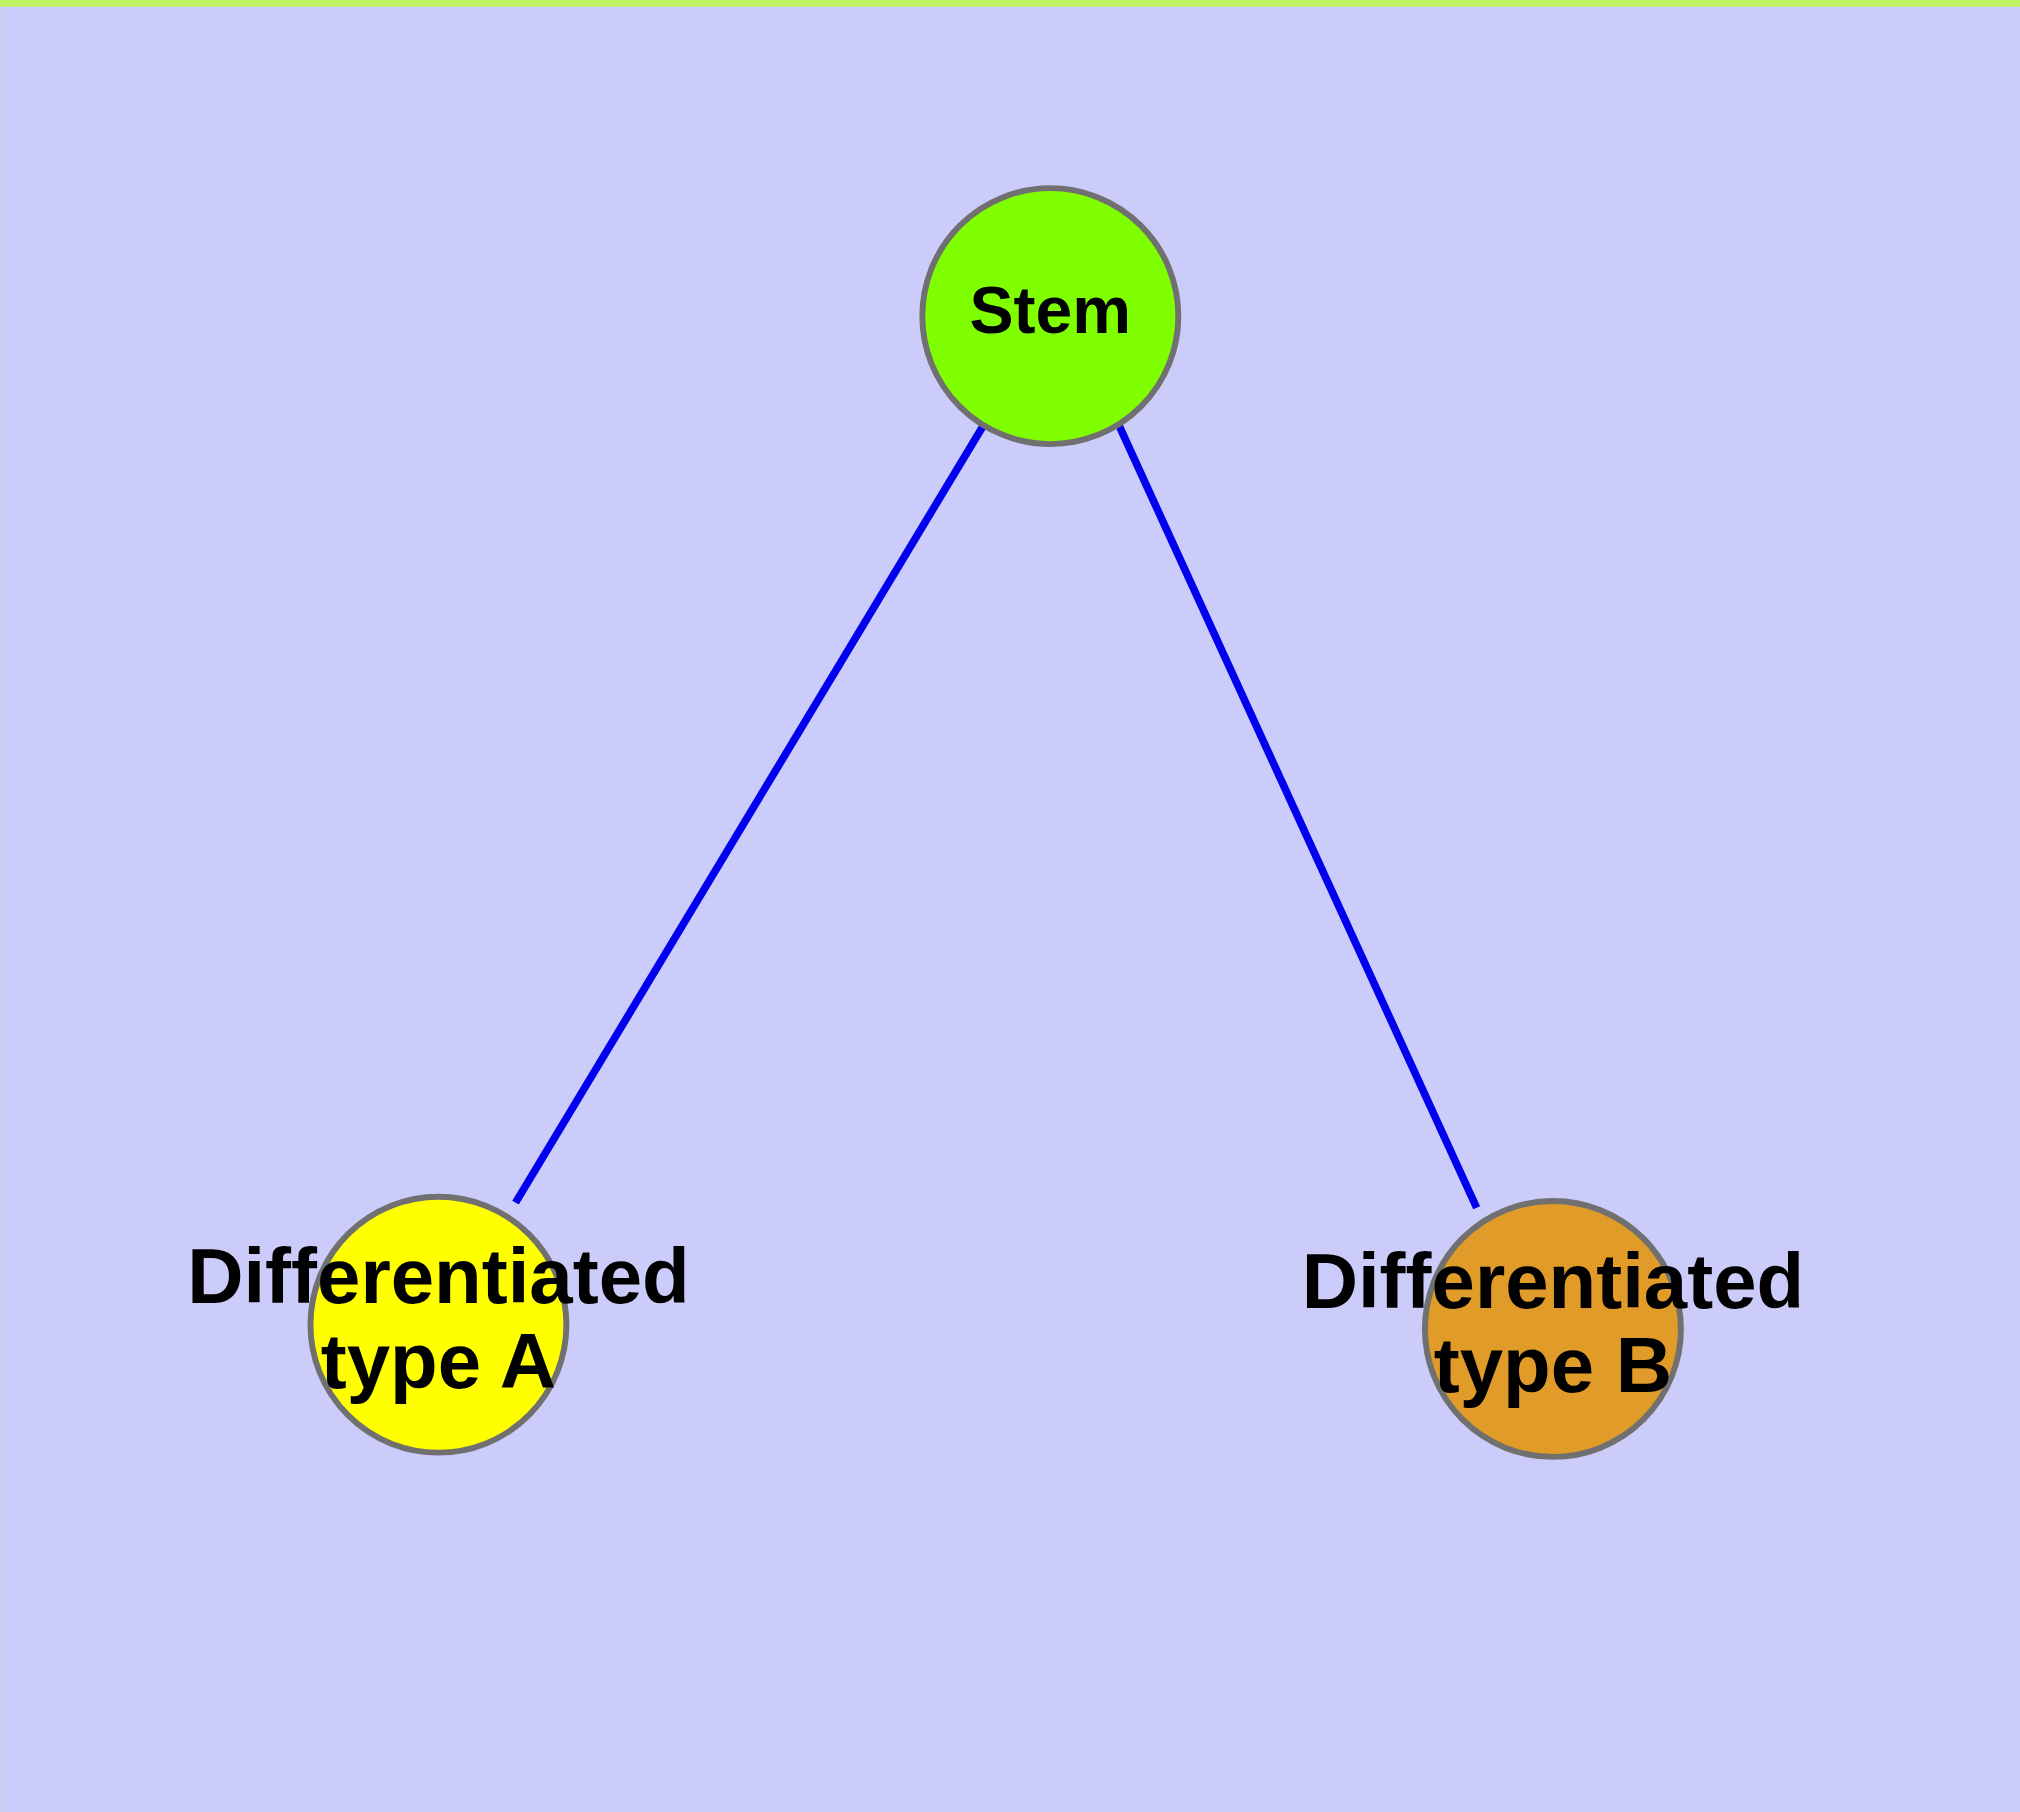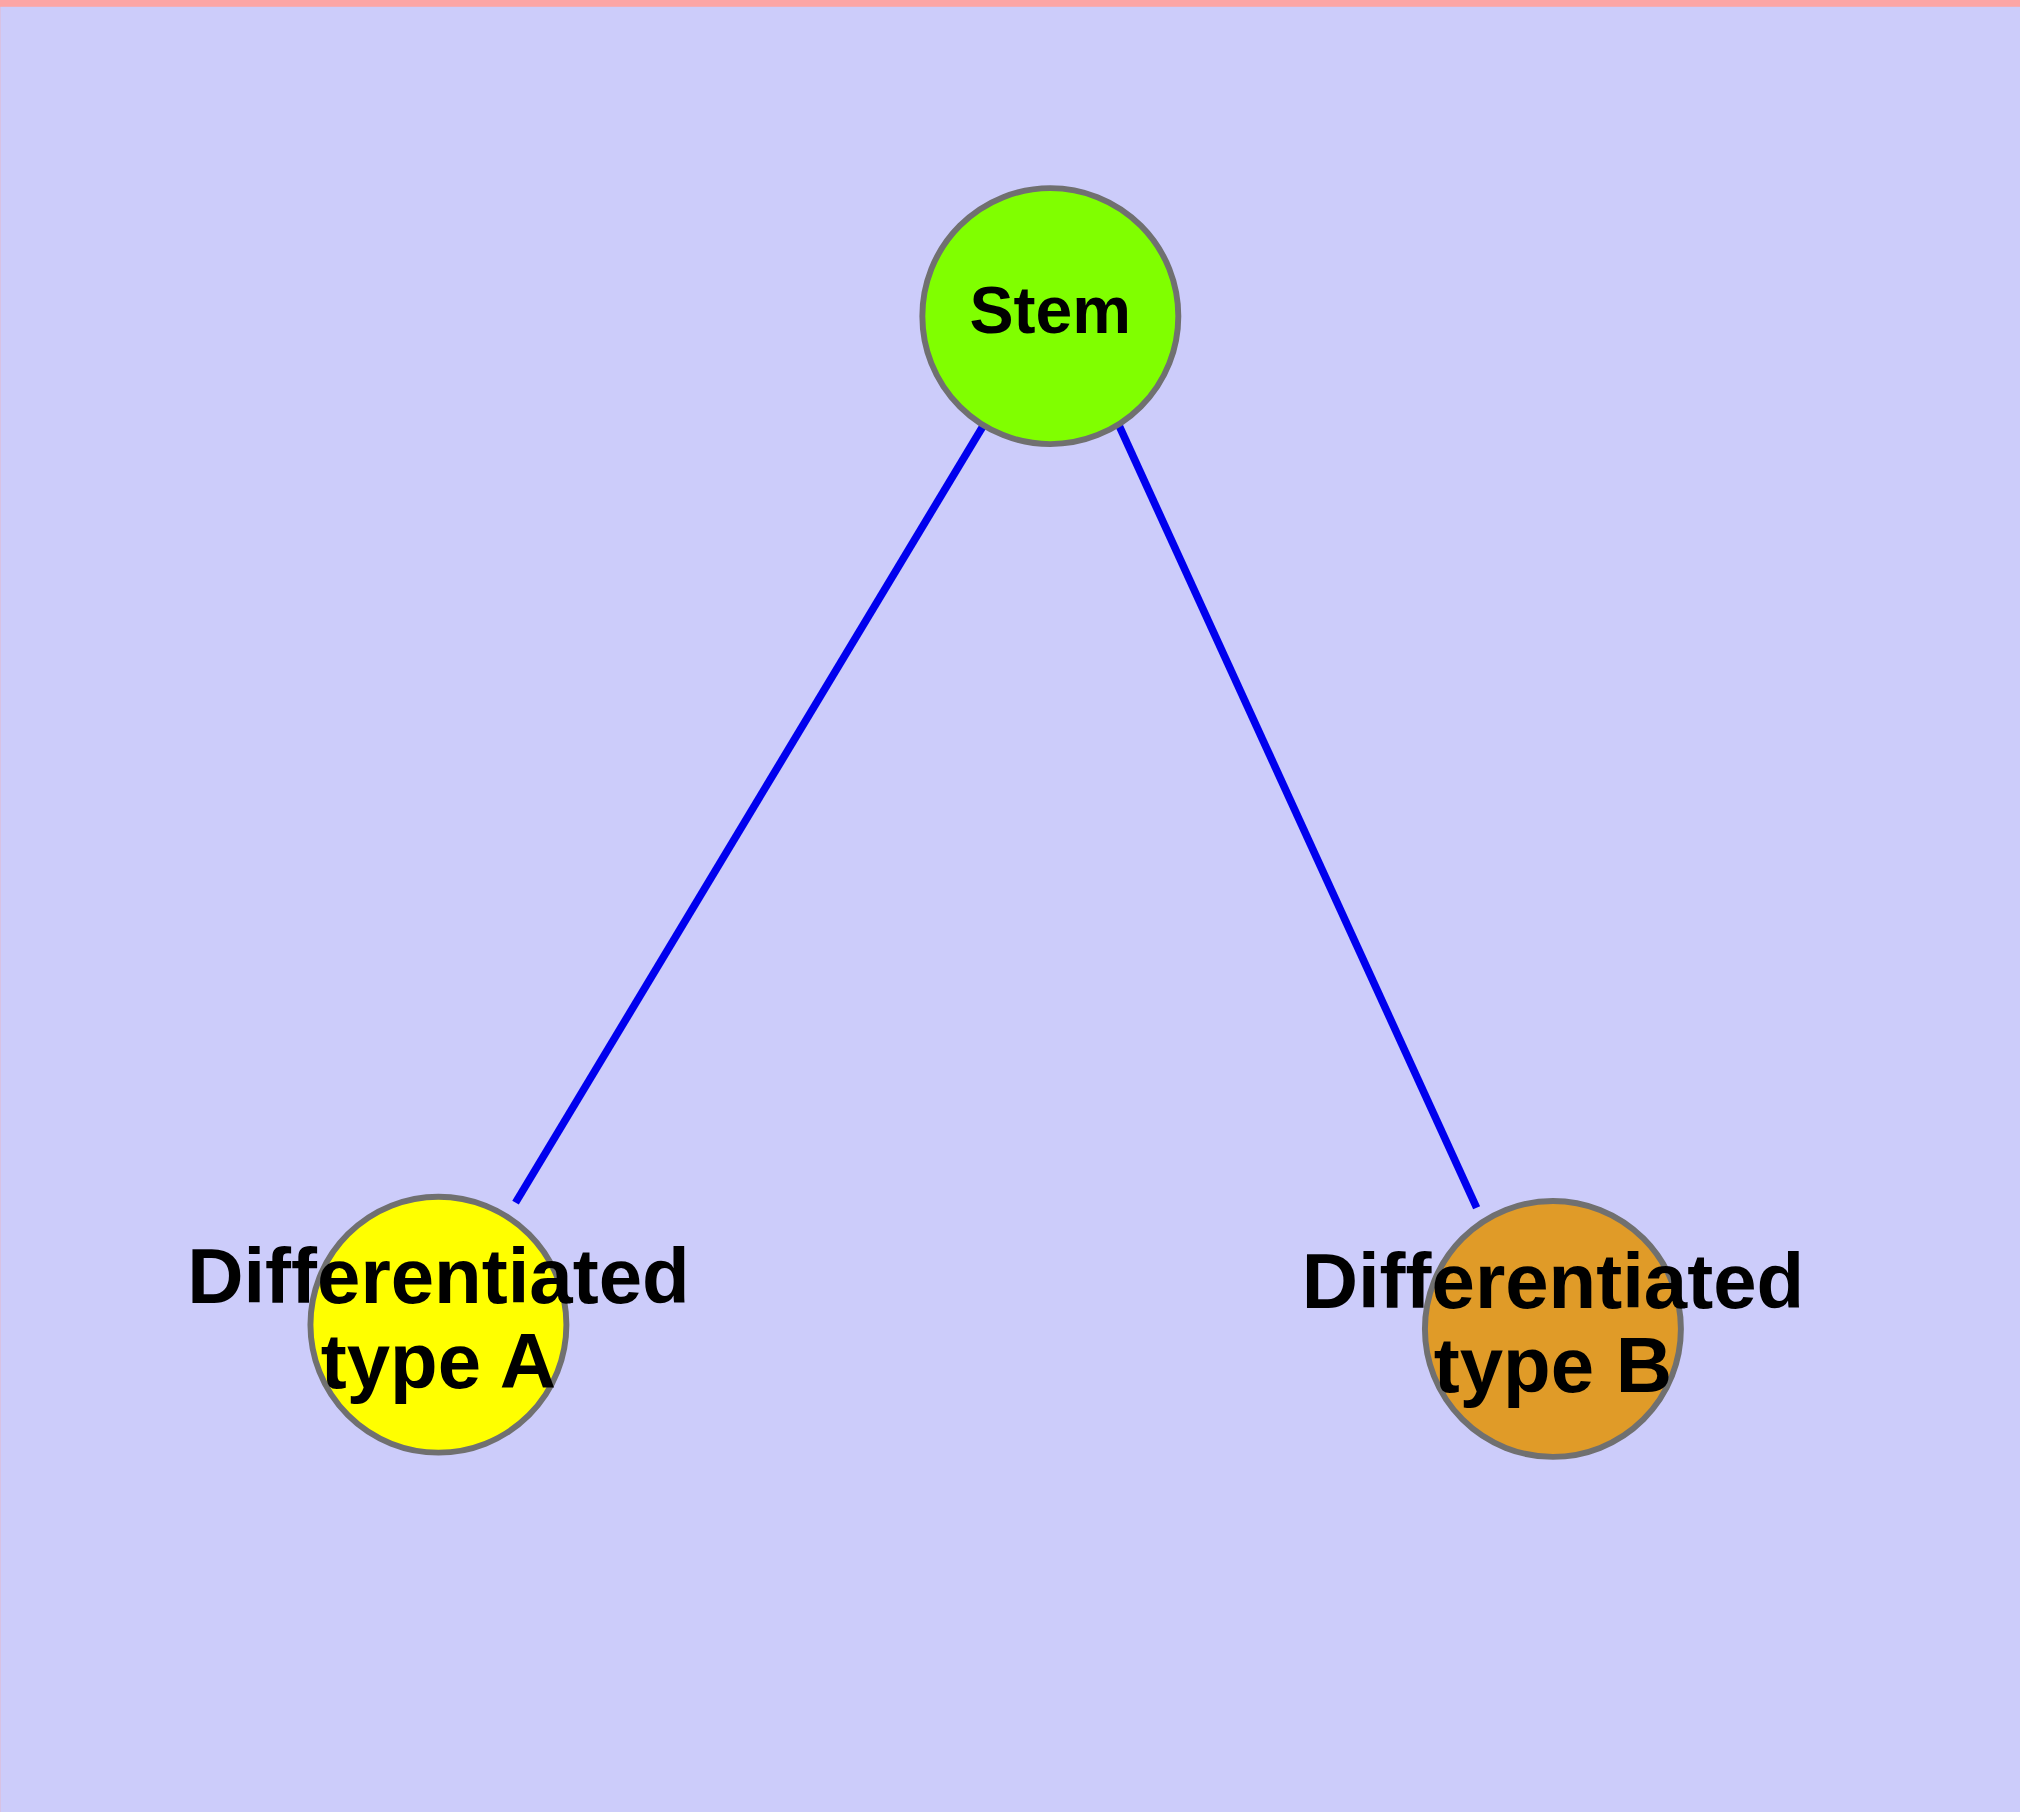--- a/index.html
+++ b/index.html
@@ -38,21 +38,21 @@
   .edge-line {
     stroke-linecap: butt;
   }
   .node-circle {
     stroke-width: 7;
   }
 </style>
 </head>
 <body style="background: rgb(255, 255, 255);">
 
-<div id="canvas" style="background: #fca5a5; width: 2021px; height: 1812px;">
+<div id="canvas" style="background: #bef264; width: 2021px; height: 1812px;">
   <svg id="graph-svg" viewBox="0 0 2384 2138" xmlns="http://www.w3.org/2000/svg">
 
     <rect id="bg-rect" x="0" y="8" width="2384" height="2130" fill="#ccccfa"></rect>
 
     <g>
       <line id="edge-0" class="edge-line" x1="1160" y1="502" x2="608" y2="1419" stroke="#0000ee" stroke-width="9"></line>
       <line id="edge-1" class="edge-line" x1="1320" y1="502" x2="1742" y2="1425" stroke="#0000ee" stroke-width="9"></line>
     </g>
 
     <g>

